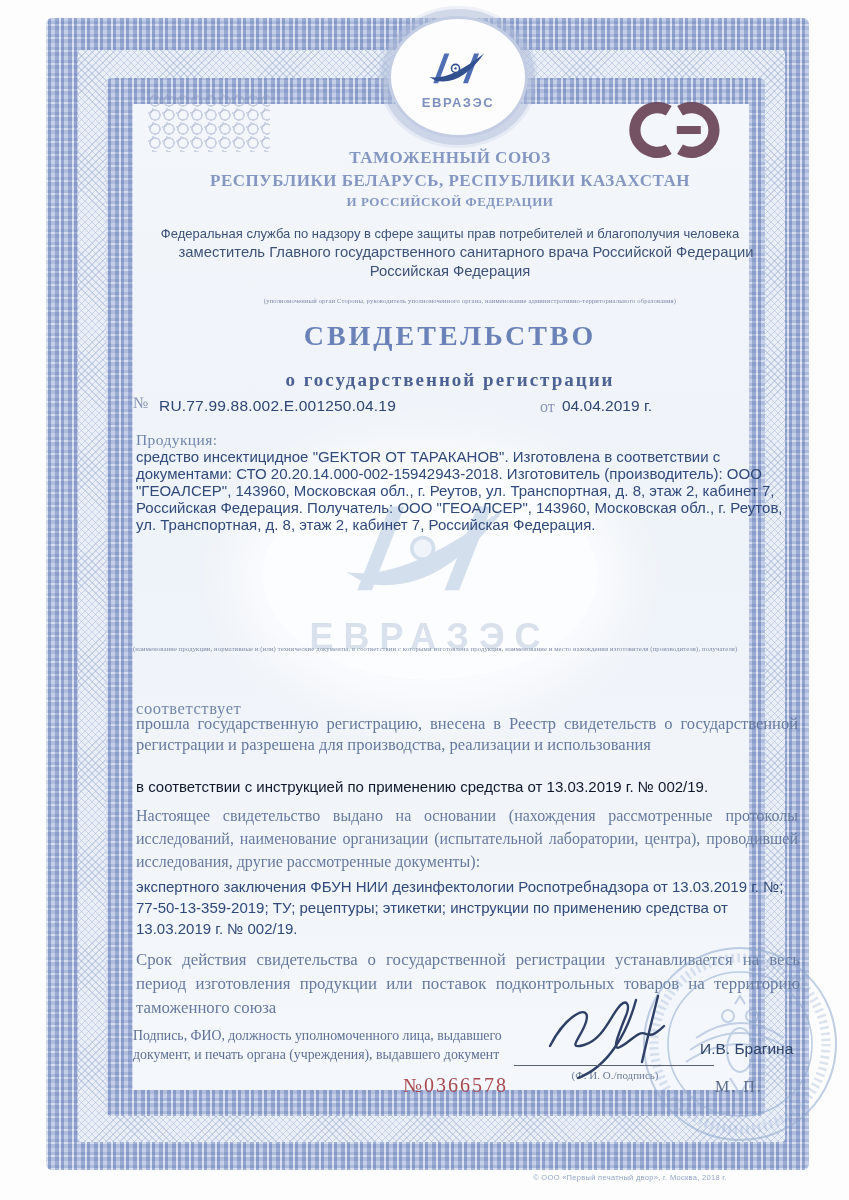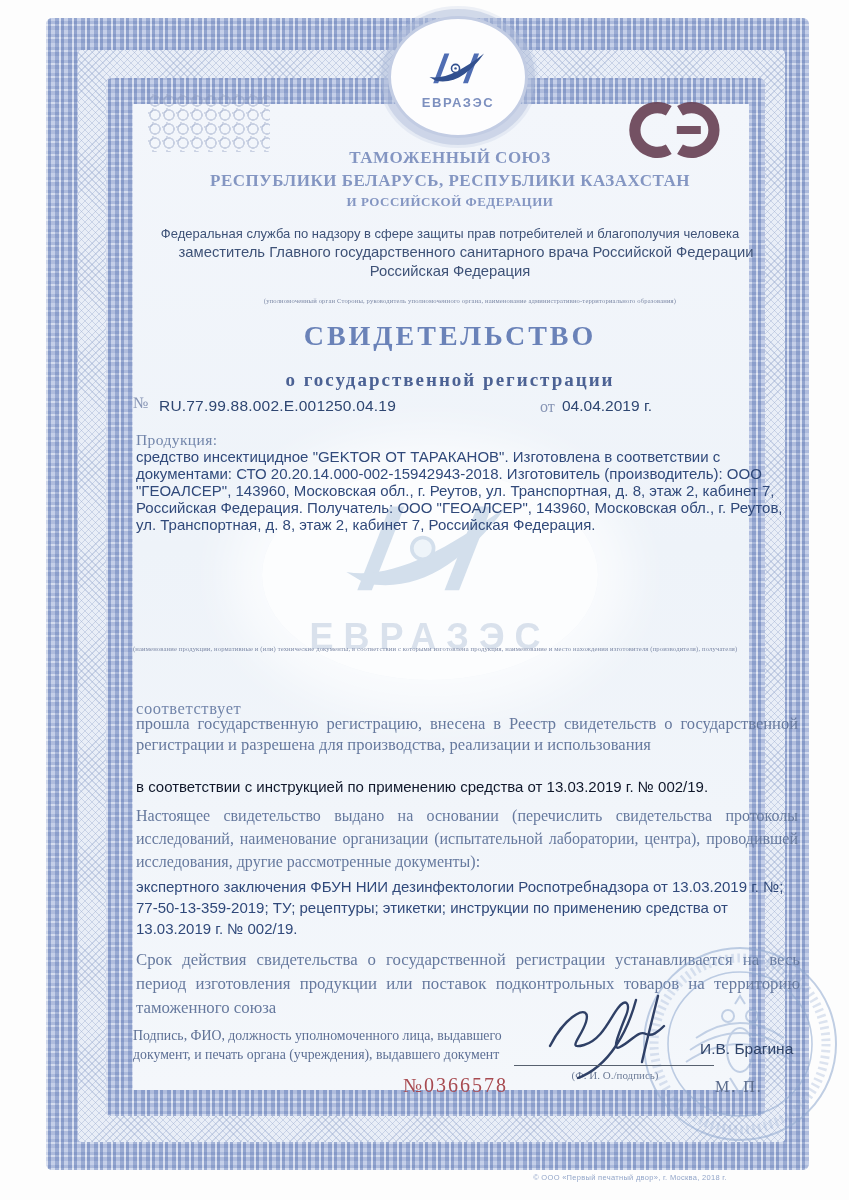--- a/index.html
+++ b/index.html
@@ -160,21 +160,21 @@
 
   <div class="txt prod-label">Продукция:</div>
   <div class="txt prod-text">средство инсектицидное "GEKTOR ОТ ТАРАКАНОВ". Изготовлена в соответствии с документами: СТО 20.20.14.000-002-15942943-2018. Изготовитель (производитель): ООО "ГЕОАЛСЕР", 143960, Московская обл., г. Реутов, ул. Транспортная, д. 8, этаж 2, кабинет 7, Российская Федерация. Получатель: ООО "ГЕОАЛСЕР", 143960, Московская обл., г. Реутов, ул. Транспортная, д. 8, этаж 2, кабинет 7, Российская Федерация.</div>
   <div class="txt fineprint fp2">(наименование продукции, нормативные и (или) технические документы, в соответствии с которыми изготовлена продукция, наименование и место нахождения изготовителя (производителя), получателя)</div>
 
   <div class="txt conf-label">соответствует</div>
 
   <div class="txt reg-text">прошла государственную регистрацию, внесена в Реестр свидетельств о государственной регистрации и разрешена для производства, реализации и использования</div>
   <div class="txt reg-text2">в соответствии с инструкцией по применению средства от 13.03.2019 г. № 002/19.</div>
 
-  <div class="txt basis-label">Настоящее свидетельство выдано на основании (перечислить свидетельства протоколы исследований, наименование организации (испытательной лаборатории, центра), проводившей исследования, другие рассмотренные документы):</div>
+  <div class="txt basis-label">Настоящее свидетельство выдано на основании (нахождения рассмотренные протоколы исследований, наименование организации (испытательной лаборатории, центра), проводившей исследования, другие рассмотренные документы):</div>
   <div class="txt basis-text">экспертного заключения ФБУН НИИ дезинфектологии Роспотребнадзора от 13.03.2019 г. №; 77-50-13-359-2019; ТУ; рецептуры; этикетки; инструкции по применению средства от 13.03.2019 г. № 002/19.</div>
 
   <div class="txt validity">Срок действия свидетельства о государственной регистрации устанавливается на весь период изготовления продукции или поставок подконтрольных товаров на территорию таможенного союза</div>
 
   <div class="txt sign-label">Подпись, ФИО, должность уполномоченного лица, выдавшего документ, и печать органа (учреждения), выдавшего документ</div>
 
   <svg class="signature-svg" viewBox="0 0 160 92">
     <g fill="none" stroke="#2f4066" stroke-width="2.4" stroke-linecap="round">
       <path d="M10,58 C26,26 52,14 46,34 C41,50 26,62 44,57 C62,52 70,30 78,20 C85,10 92,14 85,30 C77,50 72,63 80,59 C92,53 98,42 106,46 C112,49 118,44 124,38"></path>
       <path d="M96,12 C88,42 70,78 38,90"></path>

